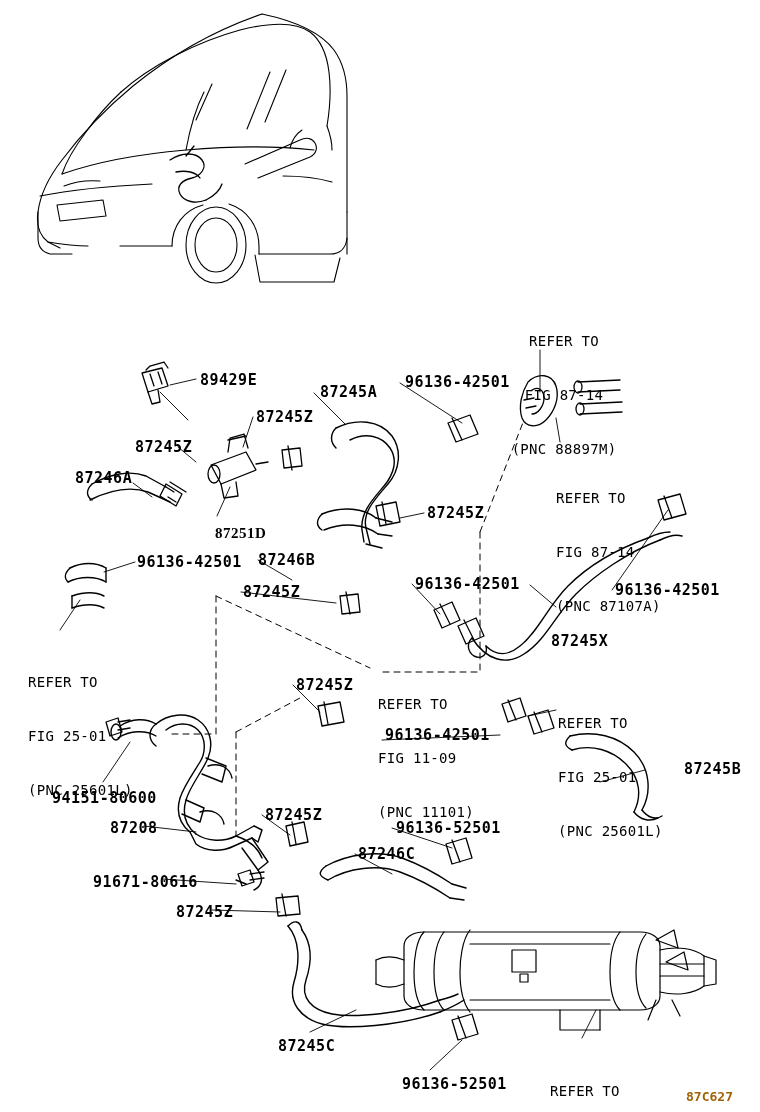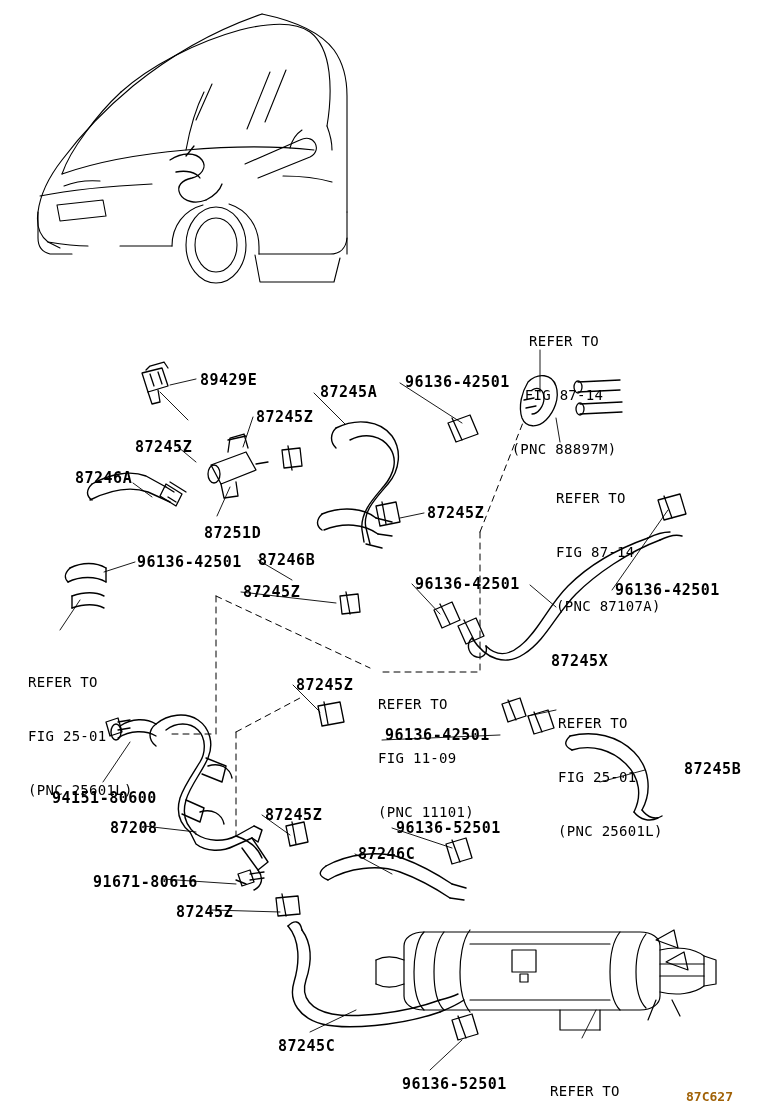--- a/index.html
+++ b/index.html
@@ -375,28 +375,28 @@
 
     </g>
   </svg>
 
   <div class="lbl" style="left:200px;top:371px;">89429E</div>
   <div class="lbl" style="left:320px;top:383px;text-align:center;">87245A</div>
   <div class="lbl" style="left:405px;top:373px;">96136-42501</div>
   <div class="lbl" style="left:256px;top:408px;">87245Z</div>
   <div class="lbl" style="left:135px;top:438px;">87245Z</div>
   <div class="lbl" style="left:75px;top:469px;">87246A</div>
-  <div class="lbl" style="left:204px;top:524px;">87251D</div>
+  <div class="lbl" style="left:215px;top:524px;font-family:Liberation Serif, serif;">87251D</div>
   <div class="lbl" style="left:427px;top:504px;">87245Z</div>
   <div class="lbl" style="left:258px;top:551px;">87246B</div>
   <div class="lbl" style="left:137px;top:553px;">96136-42501</div>
   <div class="lbl" style="left:243px;top:583px;">87245Z</div>
   <div class="lbl" style="left:415px;top:575px;">96136-42501</div>
   <div class="lbl" style="left:615px;top:581px;">96136-42501</div>
-  <div class="lbl" style="left:551px;top:652px;">87245X</div>
+  <div class="lbl" style="left:551px;top:632px;">87245X</div>
   <div class="lbl" style="left:296px;top:676px;">87245Z</div>
   <div class="lbl" style="left:385px;top:726px;">96136-42501</div>
   <div class="lbl" style="left:52px;top:789px;">94151-80600</div>
   <div class="lbl" style="left:265px;top:806px;">87245Z</div>
   <div class="lbl" style="left:396px;top:819px;">96136-52501</div>
   <div class="lbl" style="left:358px;top:845px;">87246C</div>
   <div class="lbl" style="left:110px;top:819px;">87208</div>
   <div class="lbl" style="left:93px;top:873px;">91671-80616</div>
   <div class="lbl" style="left:176px;top:903px;">87245Z</div>
   <div class="lbl" style="left:684px;top:760px;">87245B</div>

